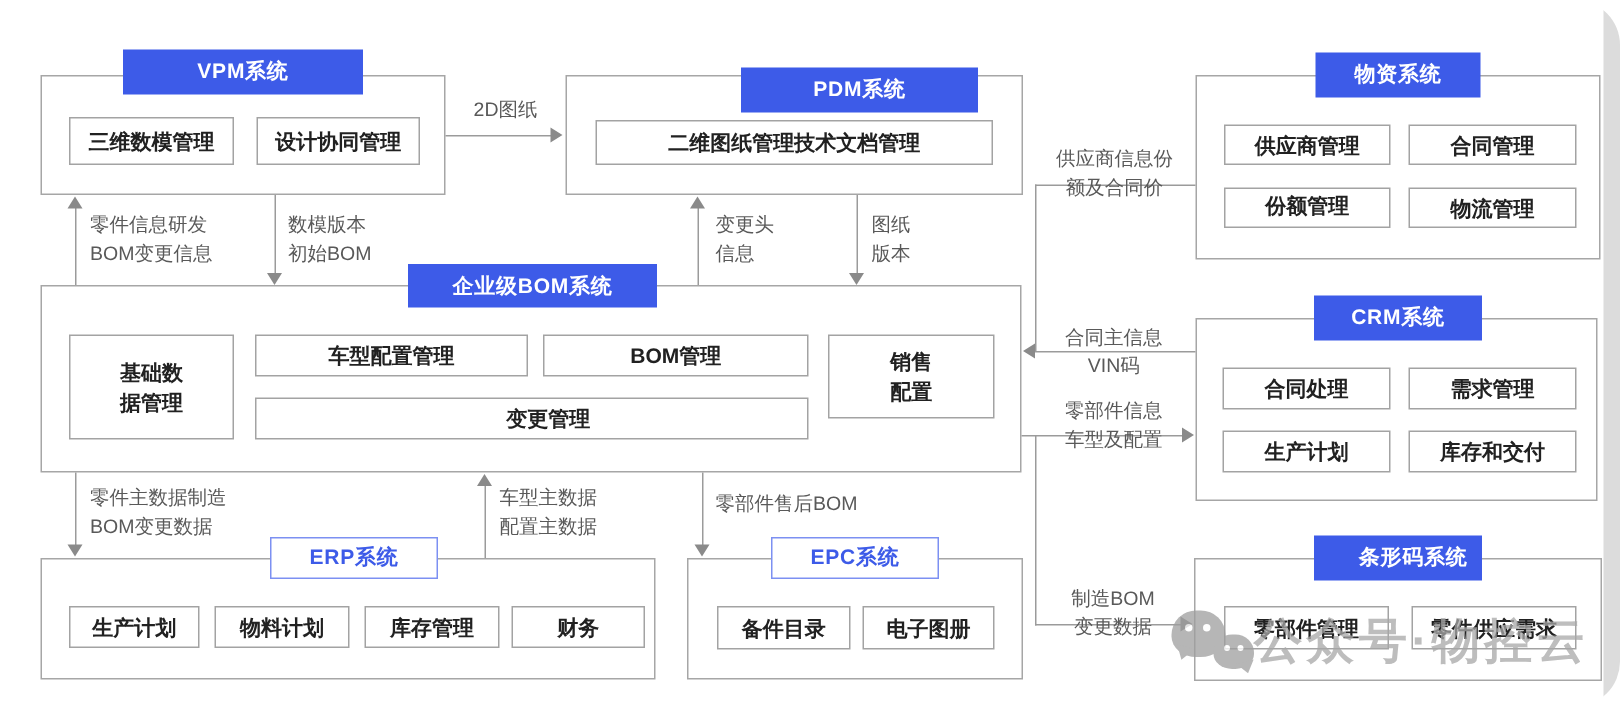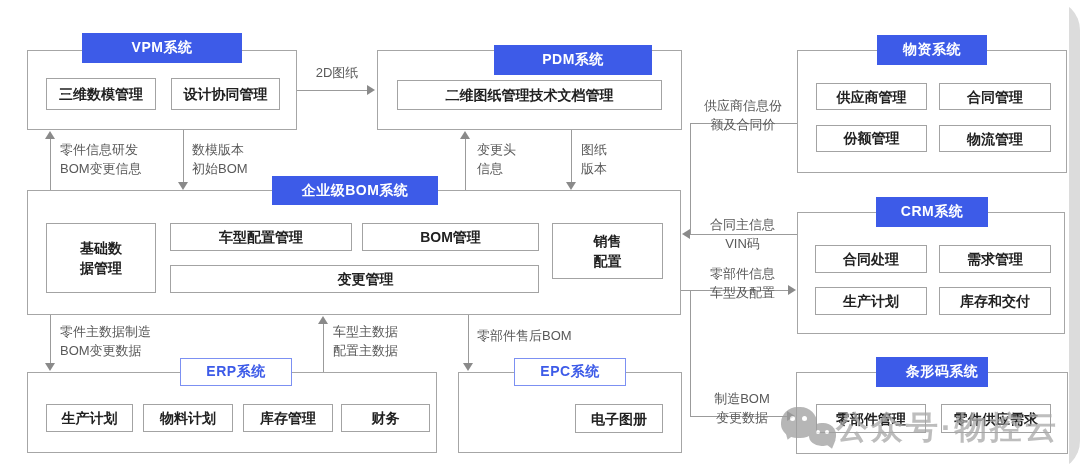--- a/index.html
+++ b/index.html
@@ -91,20 +91,21 @@
 
   <div class="sysbox" style="left:27px;top:372px;width:410px;height:81px;"></div>
   <div class="badge outline" style="left:180px;top:358px;width:112px;height:28px;">ERP系统</div>
   <div class="mod" style="left:46px;top:404px;width:87px;height:28px;">生产计划</div>
   <div class="mod" style="left:143px;top:404px;width:90px;height:28px;">物料计划</div>
   <div class="mod" style="left:243px;top:404px;width:90px;height:28px;">库存管理</div>
   <div class="mod" style="left:341px;top:404px;width:89px;height:28px;">财务</div>
 
   <div class="sysbox" style="left:458px;top:372px;width:224px;height:81px;"></div>
   <div class="badge outline" style="left:514px;top:358px;width:112px;height:28px;">EPC系统</div>
+  <div class="mod" style="left:478px;top:404px;width:89px;height:29px;">备件目录</div>
   <div class="mod" style="left:575px;top:404px;width:88px;height:29px;">电子图册</div>
 
   <div class="sysbox" style="left:796px;top:372px;width:272px;height:82px;"></div>
   <div class="badge" style="left:876px;top:357px;width:112px;padding-left:20px;">条形码系统</div>
   <div class="mod" style="left:816px;top:404px;width:110px;height:29px;">零部件管理</div>
   <div class="mod" style="left:941px;top:404px;width:110px;height:29px;">零件供应需求</div>
 
   <div class="hline" style="left:297px;top:90px;width:72px;"></div>
   <div class="arr r" style="left:367px;top:85px;"></div>
   <div class="lbl c" style="left:302px;top:63px;width:70px;">2D图纸</div>

